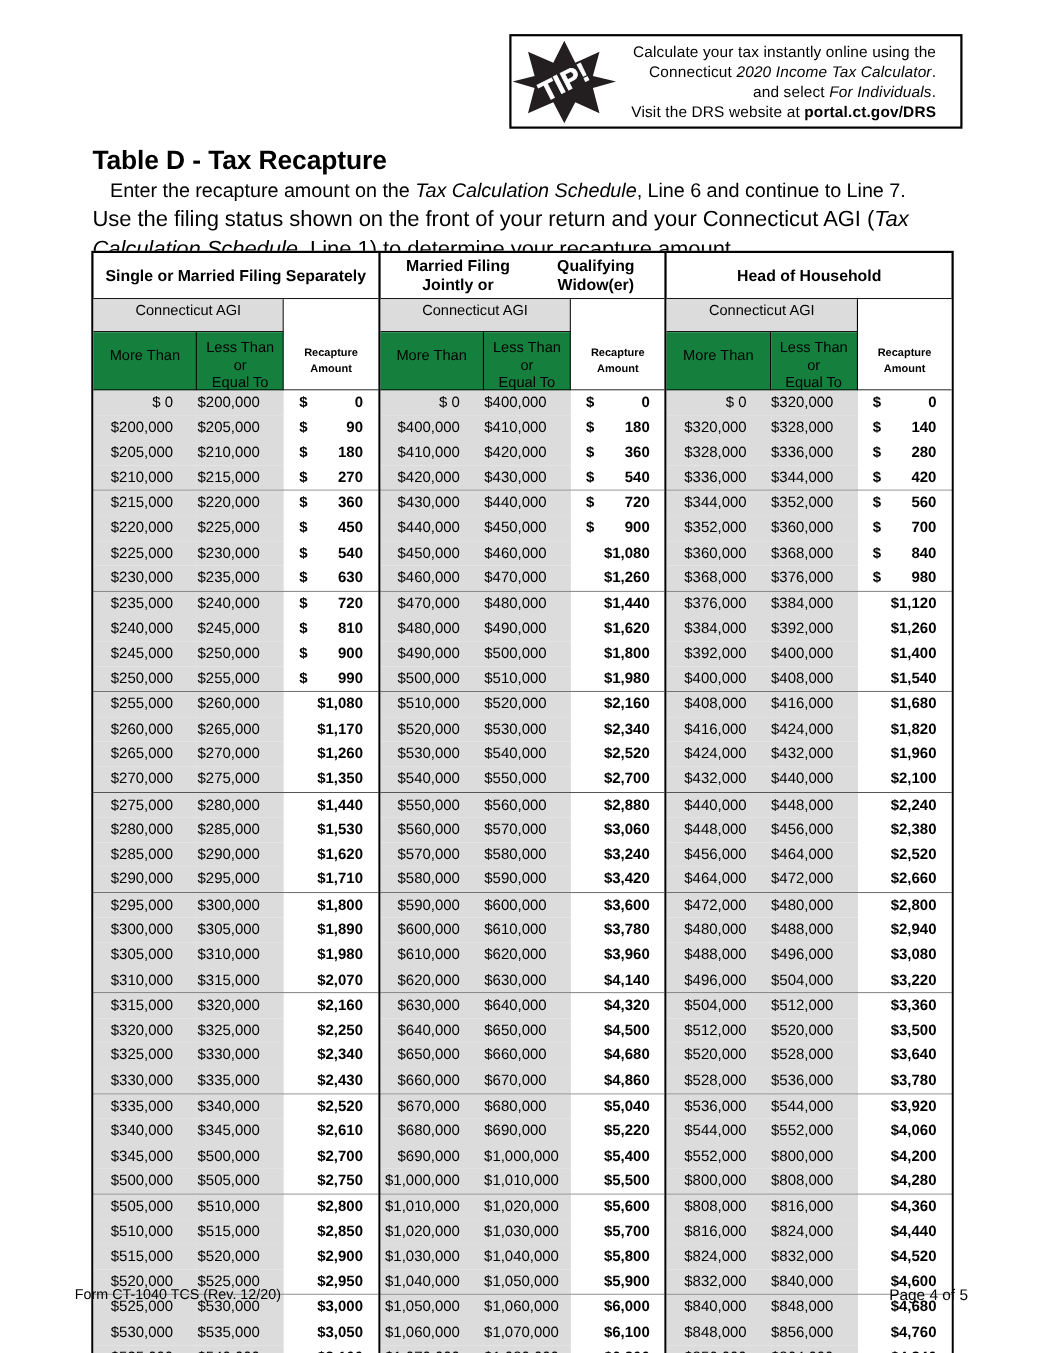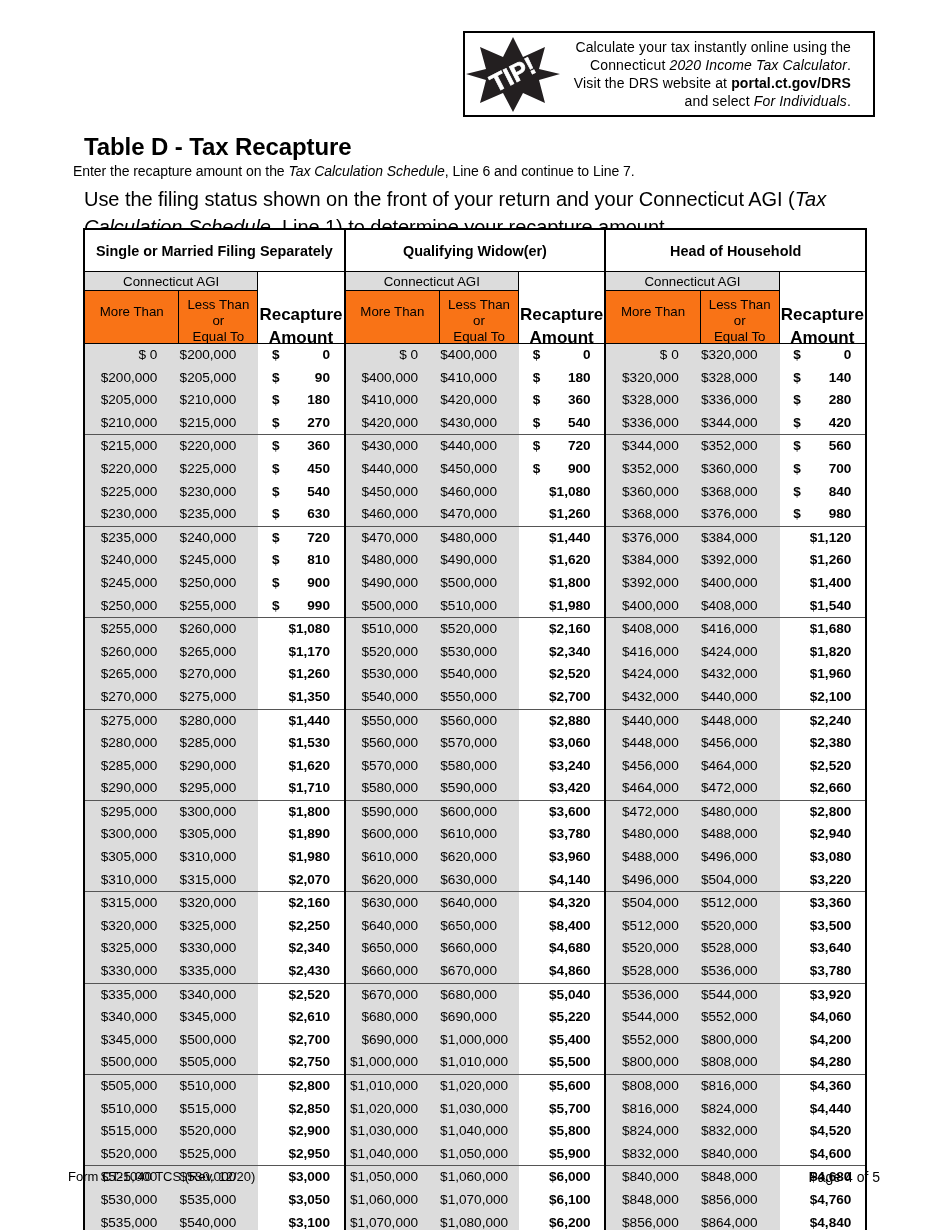--- a/index.html
+++ b/index.html
@@ -52,23 +52,23 @@
   .page-title {
     position: absolute;
     left: 84px;
     top: 133px;
     font-size: 24px;
     font-weight: bold;
     letter-spacing: -0.1px;
   }
   .subtitle {
     position: absolute;
-    left: 73px;
+    left: 100px;
     top: 163px;
-    font-size: 14px;
+    font-size: 18px;
     letter-spacing: -0.05px;
   }
   .instructions {
     position: absolute;
     left: 84px;
     top: 185px;
     width: 790px;
     font-size: 20px;
     line-height: 1.42;
     letter-spacing: -0.05px;
@@ -105,21 +105,21 @@
     padding: 0 4px;
     box-sizing: border-box;
   }
 
   
   .agi-band { display: flex; }
   .agi-band .agi-cell {
     background: #dcdcdc;
     font-size: 13.3px;
     text-align: center;
-    height: 19px;
+    height: 30px;
     line-height: 19px;
     box-sizing: border-box;
     border-bottom: 1.2px solid #000;
     border-right: 1.2px solid #000;
   }
   .agi-band .spacer-cell {
     background: #ffffff;
     box-sizing: border-box;
   }
 
@@ -127,26 +127,26 @@
   .sub-head { display: flex; }
   .sub-head .sh {
     box-sizing: border-box;
     text-align: center;
     font-size: 13.3px;
     line-height: 1.22;
     padding-top: 6px;
     height: 53px;
     border-bottom: 1.6px solid #000;
     border-right: 1.2px solid #000;
-    background: #f97316;
+    background: #15803d;
   }
   .sub-head .sh.recap {
     background: #ffffff;
     border-right: none;
-    font-size: 17px;
+    font-size: 10px;
     font-weight: bold;
     padding-top: 13px;
     line-height: 1.35;
   }
 
   
   .c1 { width: 36.5%; }
   .c2 { width: 30.5%; }
   .c3 { width: 33.0%; }
 
@@ -199,22 +199,22 @@
     <svg width="96" height="82" viewBox="0 0 96 82" aria-hidden="true">
       <polygon points="48,4 58,24 80,14 74,36 95,41 74,47 80,70 58,60 48,79 38,60 15,70 21,47 1,41 21,36 15,14 38,24" fill="#231f20"></polygon>
       <g transform="rotate(-27 48 42)">
         <text x="48" y="50" text-anchor="middle" font-family="Liberation Sans, sans-serif" font-size="25" font-weight="bold" fill="#ffffff" stroke="#ffffff" stroke-width="0.6">TIP!</text>
       </g>
     </svg>
   </div>
   <div class="tip-lines">
     <div>Calculate your tax instantly online using the</div>
     <div><span>Connecticut </span><span class="ital">2020 Income Tax Calculator</span><span>.</span></div>
+    <div><span>and select </span><span class="ital">For Individuals</span><span>.</span></div>
     <div><span>Visit the DRS website at </span><span class="bold">portal.ct.gov/DRS</span></div>
-    <div><span>and select </span><span class="ital">For Individuals</span><span>.</span></div>
   </div>
 </div>
 
 <div class="page-title">Table D - Tax Recapture</div>
 
 <div class="subtitle"><span>Enter the recapture amount on the </span><span class="ital">Tax Calculation Schedule</span><span>, Line 6 and continue to Line 7.</span></div>
 
 <div class="instructions"><span>Use the filing status shown on the front of your return and your Connecticut AGI (</span><span class="ital">Tax Calculation Schedule</span><span>, Line 1) to determine your recapture amount.</span></div>
 
 <div class="tax-table">
@@ -425,20 +425,21 @@
           </div>
           <div class="drow">
             <div class="cell c1">$535,000</div>
             <div class="cell c2">$540,000</div>
             <div class="cell c3"><span class="amt wide"><span class="dval">$3,100</span></span></div>
           </div>
         </div>
       </div>
       <div class="section">
         <div class="sec-title">
+          <span>Married Filing Jointly or</span>
           <br>
           <span>Qualifying Widow(er)</span>
         </div>
         <div class="agi-band">
           <div class="agi-cell" style="width: 67%;">Connecticut AGI</div>
           <div class="spacer-cell c3"></div>
         </div>
         <div class="sub-head">
           <div class="sh c1" style="padding-top: 13px;">More Than</div>
           <div class="sh c2"><span>Less Than</span><br><span>or</span><br><span>Equal To</span></div>
@@ -566,21 +567,21 @@
             <div class="cell c3"><span class="amt wide"><span class="dval">$4,140</span></span></div>
           </div>
           <div class="drow grp">
             <div class="cell c1">$630,000</div>
             <div class="cell c2">$640,000</div>
             <div class="cell c3"><span class="amt wide"><span class="dval">$4,320</span></span></div>
           </div>
           <div class="drow">
             <div class="cell c1">$640,000</div>
             <div class="cell c2">$650,000</div>
-            <div class="cell c3"><span class="amt wide"><span class="dval">$8,400</span></span></div>
+            <div class="cell c3"><span class="amt wide"><span class="dval">$4,500</span></span></div>
           </div>
           <div class="drow">
             <div class="cell c1">$650,000</div>
             <div class="cell c2">$660,000</div>
             <div class="cell c3"><span class="amt wide"><span class="dval">$4,680</span></span></div>
           </div>
           <div class="drow">
             <div class="cell c1">$660,000</div>
             <div class="cell c2">$670,000</div>
             <div class="cell c3"><span class="amt wide"><span class="dval">$4,860</span></span></div>

